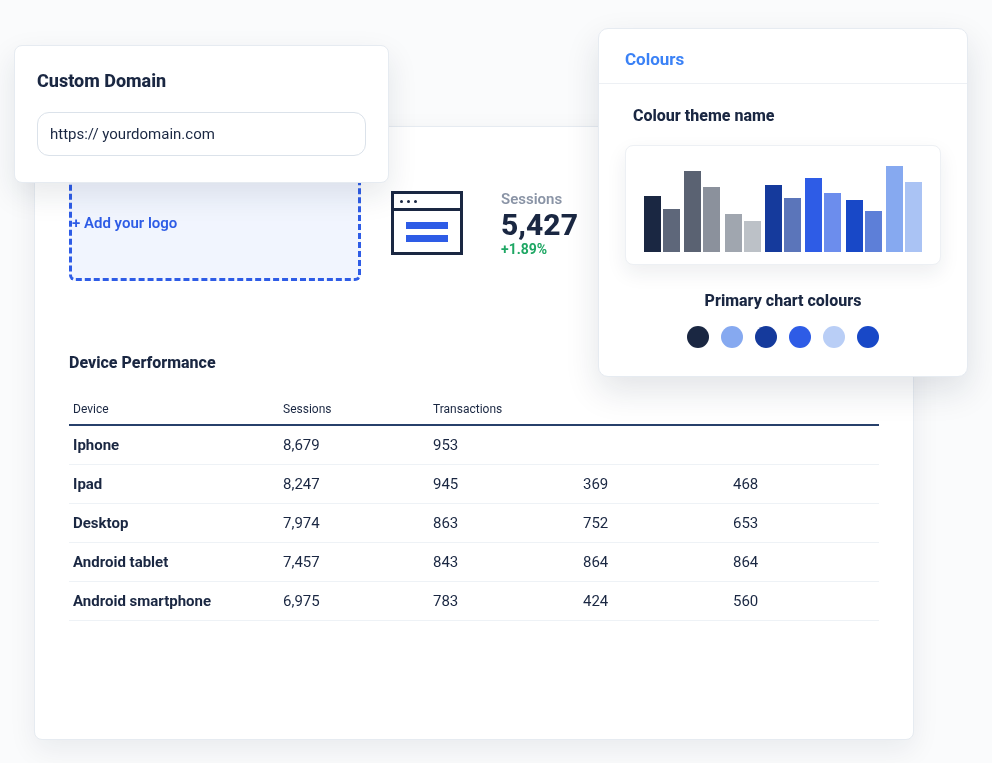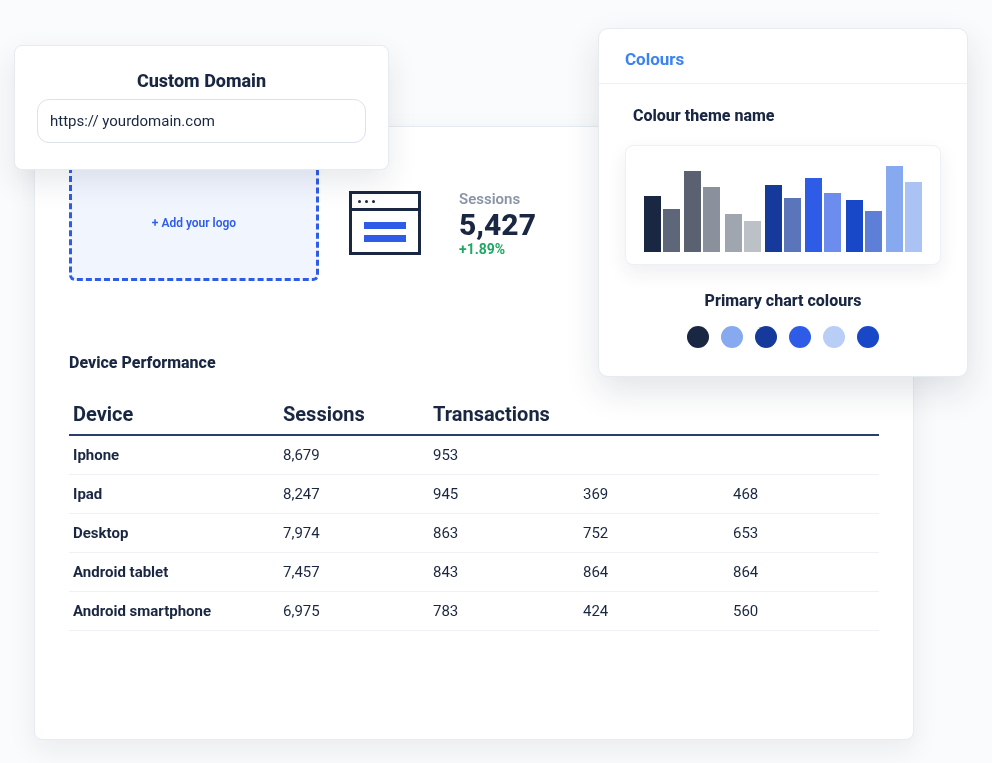--- a/index.html
+++ b/index.html
@@ -27,30 +27,29 @@
     padding: 38px 34px 34px 34px;
   }
 
   .row-top {
     display: flex;
     align-items: center;
     gap: 30px;
   }
 
   .logo-drop {
-    width: 250px;
+    width: 292px;
     height: 116px;
     border: 3px dashed #2e5ce6;
     border-radius: 6px;
     background: #f1f5fe;
     display: flex;
     align-items: center;
-    justify-content: center;
     color: #2e5ce6;
-    font-size: 12px;
+    font-size: 15px;
     font-weight: 600;
     cursor: pointer;
   }
 
   .browser-icon {
     width: 72px;
     height: 64px;
     display: flex;
     flex-direction: column;
   }
@@ -115,22 +114,22 @@
     table-layout: fixed;
   }
   table.perf col.c1 { width: 210px; }
   table.perf col.c2 { width: 150px; }
   table.perf col.c3 { width: 150px; }
   table.perf col.c4 { width: 150px; }
   table.perf col.c5 { width: 150px; }
 
   table.perf th {
     text-align: left;
-    font-size: 20px;
-    font-weight: 700;
+    font-size: 12px;
+    font-weight: 400;
     color: #1a2742;
     padding: 8px 4px;
     border-bottom: 2px solid #27406b;
   }
   table.perf th.hidden-col { color: transparent; }
   table.perf td {
     padding: 10px 4px;
     font-size: 15px;
     color: #1a2742;
     border-bottom: 1px solid #eef2f6;
@@ -146,22 +145,21 @@
     background: #ffffff;
     border: 1px solid #e6ebf1;
     border-radius: 8px;
     box-shadow: 0 12px 30px rgba(20,35,60,0.10);
     padding: 24px 22px 26px 22px;
   }
   .domain-card h3 {
     font-size: 18px;
     font-weight: 800;
     color: #1a2742;
-    margin-bottom: 8px;
-    text-align: center;
+    margin-bottom: 21px;
   }
   .domain-card input {
     width: 100%;
     height: 44px;
     border: 1px solid #dbe2ea;
     border-radius: 12px;
     padding: 0 12px;
     font-size: 15px;
     color: #1a2742;
     font-family: inherit;

